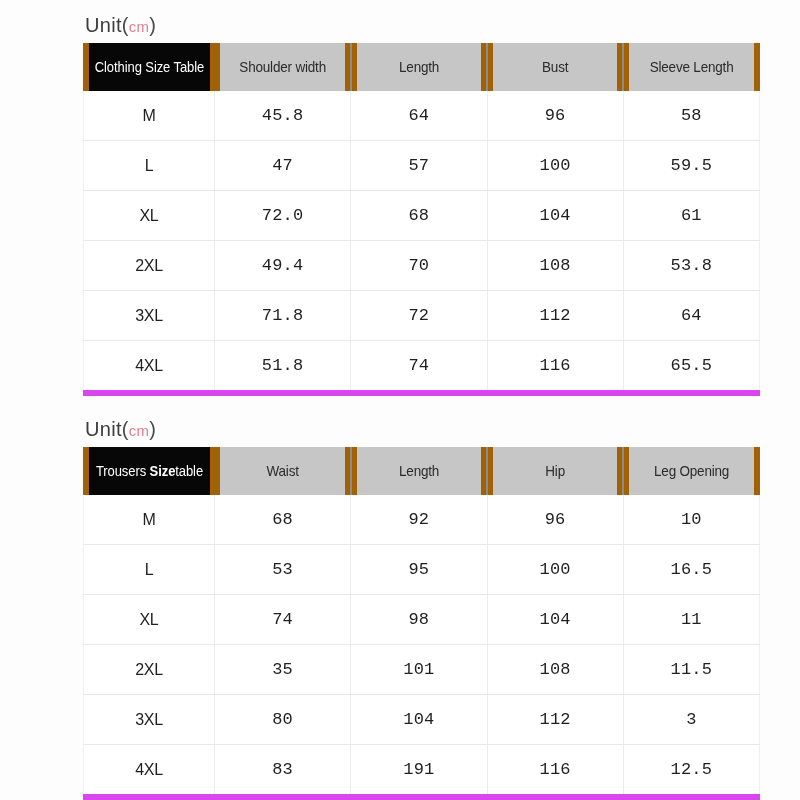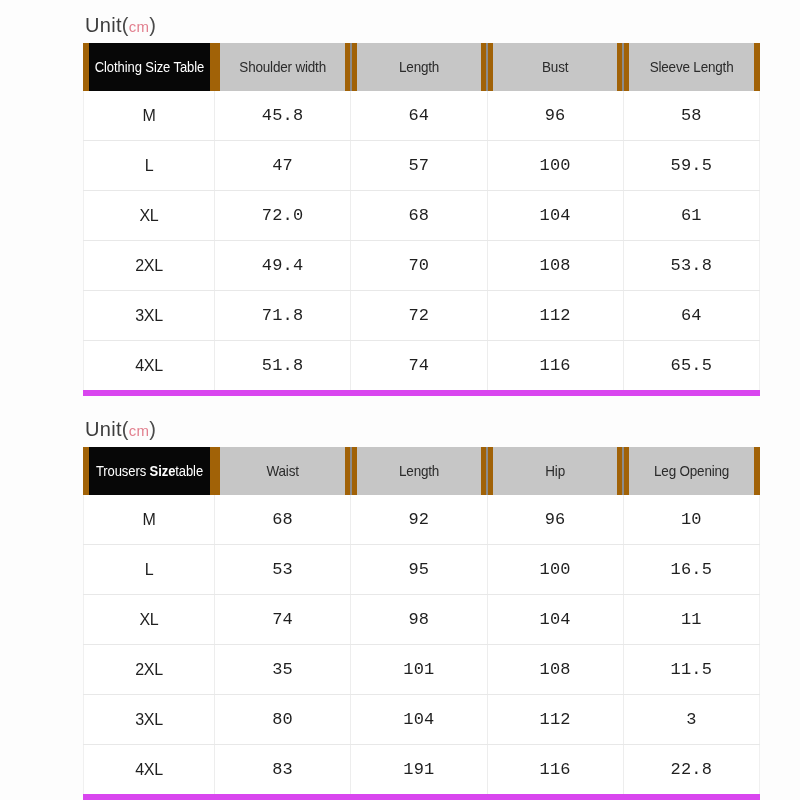--- a/index.html
+++ b/index.html
@@ -239,19 +239,19 @@
           <td>80</td>
           <td>104</td>
           <td>112</td>
           <td>3</td>
         </tr>
         <tr>
           <td class="size-label">4XL</td>
           <td>83</td>
           <td>191</td>
           <td>116</td>
-          <td>22.8</td>
+          <td>12.5</td>
         </tr>
       </tbody>
     </table>
   </div>
 
 </div>
 
 </body></html>

